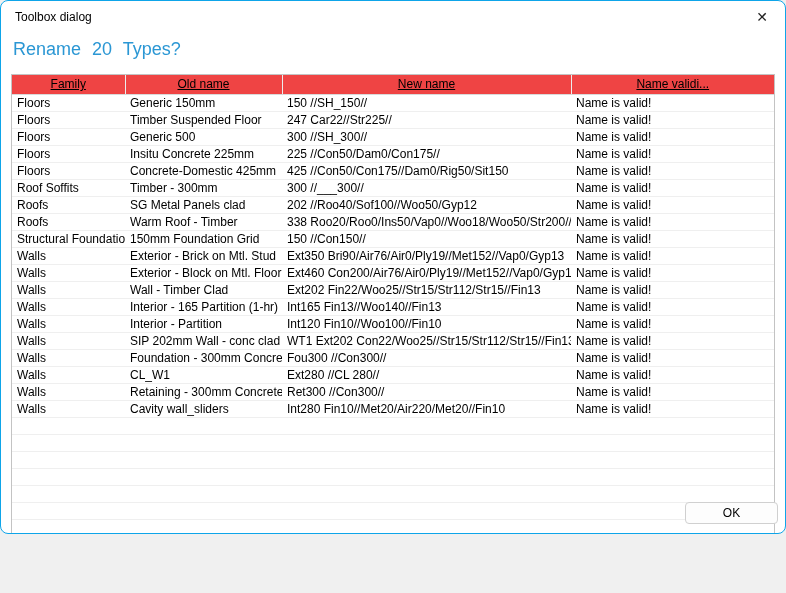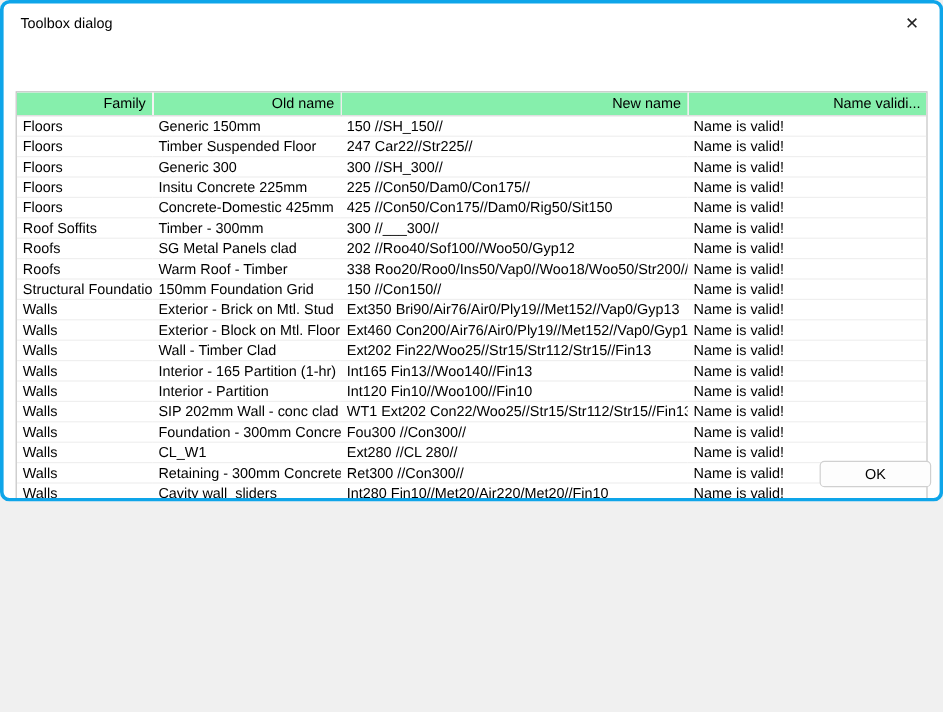--- a/index.html
+++ b/index.html
@@ -2,23 +2,23 @@
 <html><head>
 <meta charset="utf-8">
 <style>
   * { margin: 0; padding: 0; box-sizing: border-box; }
   html, body { background: #f0f0f0; }
   body { font-family: "Liberation Sans", "DejaVu Sans", sans-serif; }
 
   .dialog {
     position: relative;
     width: 786px;
-    height: 418px;
+    height: 534px;
     background: #ffffff;
-    border: 3px solid #0ea5e9;
+    border: 1px solid #0ea5e9;
     border-radius: 8px;
     overflow: hidden;
   }
 
   .titlebar {
     height: 32px;
     display: flex;
     align-items: center;
     padding-left: 14px;
     font-size: 12px;
@@ -63,28 +63,29 @@
     font-size: 12px;
     color: #000000;
   }
   col.c1 { width: 113px; }
   col.c2 { width: 157px; }
   col.c3 { width: 289px; }
   col.c4 { width: auto; }
 
   thead th {
     font-weight: 400;
-    text-align: right;
+    text-align: center;
     height: 19px;
     padding: 0 5px;
     border-bottom: 1px solid #d9d9d9;
     border-right: 1px solid #ececec;
     white-space: nowrap;
     overflow: hidden;
-    background: #86efac;
+    background: #ef4444;
+    text-decoration: underline;
   }
   thead th:last-child { border-right: none; }
 
   tbody td {
     height: 17px;
     padding: 0 5px;
     border-bottom: 1px solid #efefef;
     white-space: nowrap;
     overflow: hidden;
     text-overflow: clip;
@@ -116,20 +117,21 @@
 </head>
 <body>
 
 <div class="dialog">
 
   <div class="titlebar">
     <span class="title">Toolbox dialog</span>
     <span class="close-btn">✕</span>
   </div>
 
+  <div class="heading">Rename 20 Types?</div>
 
   <div class="table-wrap">
     <table>
       <colgroup>
         <col class="c1">
           <col class="c2">
           <col class="c3">
           <col class="c4">
       </colgroup>
       <thead>
@@ -148,21 +150,21 @@
             <td>Name is valid!</td>
           </tr>
           <tr>
             <td>Floors</td>
             <td>Timber Suspended Floor</td>
             <td>247 Car22//Str225//</td>
             <td>Name is valid!</td>
           </tr>
           <tr>
             <td>Floors</td>
-            <td>Generic 300</td>
+            <td>Generic 500</td>
             <td>300 //SH_300//</td>
             <td>Name is valid!</td>
           </tr>
           <tr>
             <td>Floors</td>
             <td>Insitu Concrete 225mm</td>
             <td>225 //Con50/Dam0/Con175//</td>
             <td>Name is valid!</td>
           </tr>
           <tr>

